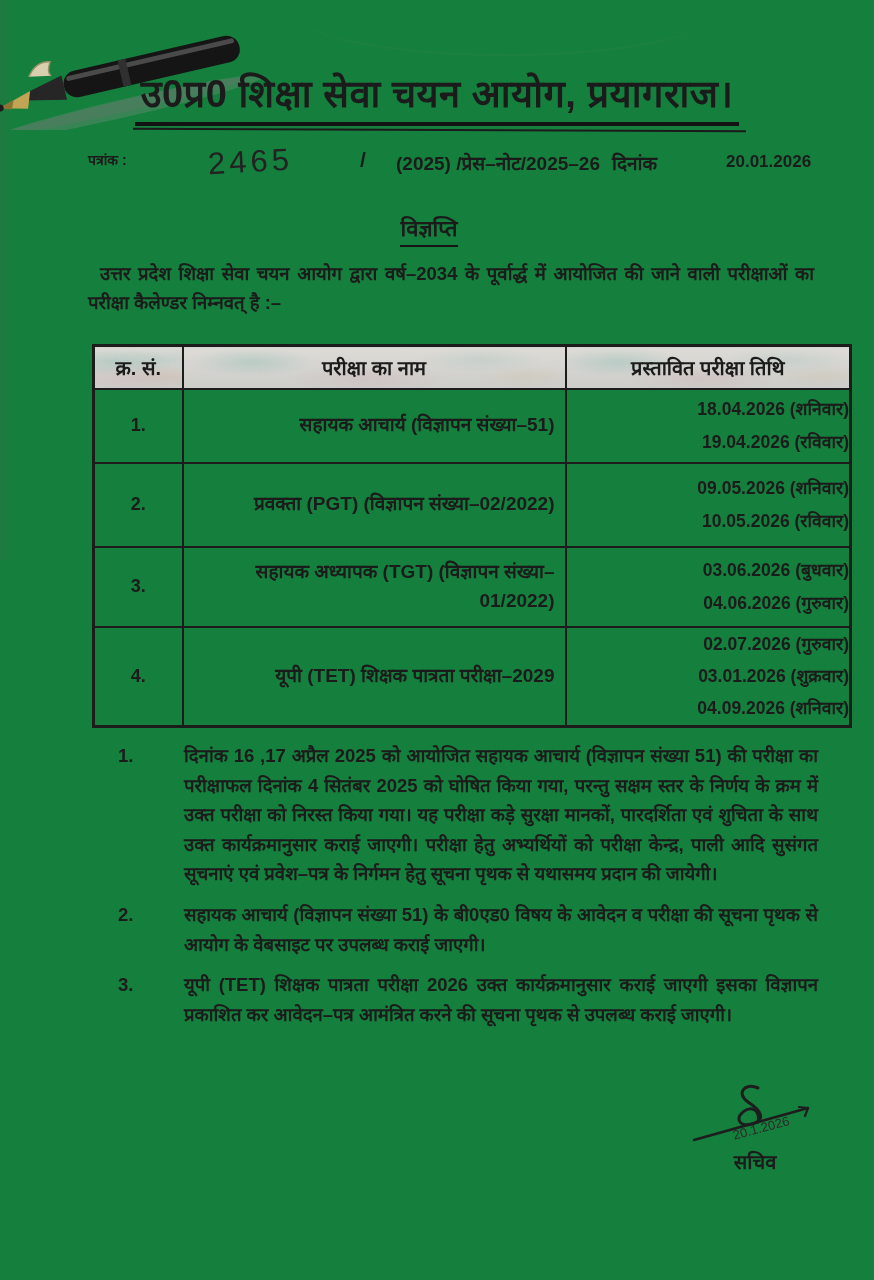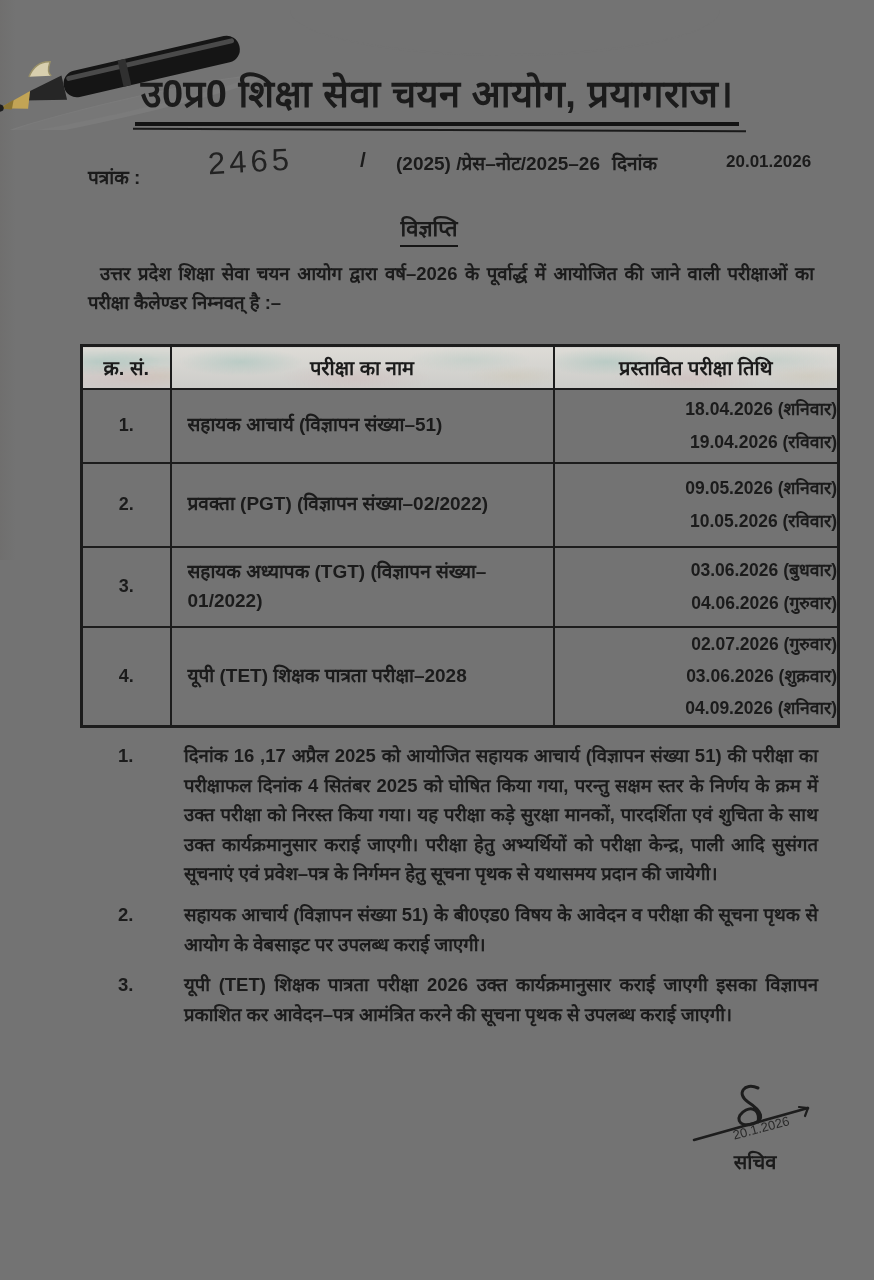--- a/index.html
+++ b/index.html
@@ -5,21 +5,21 @@
 <style>
   * { margin: 0; padding: 0; box-sizing: border-box; }
   html, body { background: #e9e9e9; }
   body { font-family: "Liberation Sans", "DejaVu Sans", sans-serif; color: #1b1b1b; }
 
   .page {
     position: relative;
     width: 874px;
     height: 1280px;
     margin: 0 auto;
-    background: #737373;
+    background: #15803d;
     overflow: hidden;
   }
   
   .page::before {
     content: "";
     position: absolute;
     left: 0; top: 0;
     width: 16px; height: 560px;
     background: linear-gradient(to right, rgba(90,85,80,0.14), rgba(90,85,80,0));
     pointer-events: none;
@@ -57,21 +57,21 @@
   .letterhead-title::after {
     content: "";
     position: absolute;
     left: -2px; right: -6px; bottom: -9px;
     height: 2px;
     background: #1a1a1a;
     transform: rotate(0.25deg);
   }
 
   .meta-line { position: absolute; top: 142px; left: 0; right: 0; height: 52px; }
-  .meta-line .ref-label    { position: absolute; left: 88px;  top: 8px;  font-size: 19px; font-weight: bold; margin-top: 14px; }
+  .meta-line .ref-label    { position: absolute; left: 88px;  top: 8px;  font-size: 14px; font-weight: bold; }
   .meta-line .ref-number   { position: absolute; left: 208px; top: 2px;  font-size: 31px; font-weight: 500;
                              letter-spacing: 4px; transform: rotate(-3deg); color: #222; }
   .meta-line .ref-slash    { position: absolute; left: 360px; top: 6px;  font-size: 21px; font-weight: bold; }
   .meta-line .ref-suffix   { position: absolute; left: 396px; top: 8px;  font-size: 19px; font-weight: bold; }
   .meta-line .date-label   { position: absolute; left: 612px; top: 8px;  font-size: 19px; font-weight: bold; }
   .meta-line .date-value   { position: absolute; left: 726px; top: 10px; font-size: 17px; font-weight: bold; text-align: right; }
 
   .notice-title-wrap { position: absolute; top: 212px; left: 0; right: 16px; text-align: center; }
   .notice-title {
     display: inline-block;
@@ -87,21 +87,21 @@
     width: 726px;
     font-size: 18.5px;
     font-weight: 600;
     line-height: 1.55;
     text-align: justify;
     text-indent: 12px;
   }
 
   table.calendar {
     position: absolute;
-    top: 344px; left: 80px;
+    top: 344px; left: 92px;
     width: 757px;
     border-collapse: collapse;
     table-layout: fixed;
   }
   table.calendar, table.calendar th, table.calendar td {
     border: 2.5px solid #1c1c1c;
   }
   table.calendar { border-width: 3px; }
   table.calendar th {
     height: 43px;
@@ -112,21 +112,21 @@
       radial-gradient(ellipse 90px 20px at 18% 35%, rgba(110,175,165,0.28), transparent 70%),
       radial-gradient(ellipse 110px 22px at 48% 75%, rgba(205,160,165,0.25), transparent 70%),
       radial-gradient(ellipse 90px 18px at 78% 30%, rgba(140,185,175,0.22), transparent 70%),
       radial-gradient(ellipse 70px 16px at 90% 70%, rgba(200,185,150,0.22), transparent 70%),
       linear-gradient(#dddbd6, #ccccc9);
   }
   col.c-sno  { width: 89px; }
   col.c-name { width: 383px; }
   col.c-date { width: 285px; }
   td.sno  { text-align: center; font-size: 18px; font-weight: bold; }
-  td.name { padding: 8px 10px 8px 16px; font-size: 19px; font-weight: 600; line-height: 1.5; }
+  td.name { padding: 8px 10px 8px 16px; font-size: 19px; font-weight: 600; line-height: 1.5; text-align: right; }
   td.date { text-align: right; font-size: 17.5px; font-weight: 600; }
   td.date .d-line { line-height: 1.85; white-space: nowrap; }
   tr.r1 td { height: 74px; }
   tr.r2 td { height: 84px; }
   tr.r3 td { height: 80px; }
   tr.r4 td { height: 88px; }
 
   .notes {
     position: absolute;
     top: 730px; left: 88px;
@@ -183,21 +183,21 @@
     <span class="ref-slash">/</span>
     <span class="ref-suffix">(2025) /प्रेस–नोट/2025–26</span>
     <span class="date-label">दिनांक</span>
     <span class="date-value">20.01.2026</span>
   </div>
 
   <div class="notice-title-wrap">
     <span class="notice-title">विज्ञप्ति</span>
   </div>
 
-  <p class="intro">उत्तर प्रदेश शिक्षा सेवा चयन आयोग द्वारा वर्ष–2026 के पूर्वार्द्ध में आयोजित की जाने वाली परीक्षाओं का परीक्षा कैलेण्डर निम्नवत् है :–</p>
+  <p class="intro">उत्तर प्रदेश शिक्षा सेवा चयन आयोग द्वारा वर्ष–2034 के पूर्वार्द्ध में आयोजित की जाने वाली परीक्षाओं का परीक्षा कैलेण्डर निम्नवत् है :–</p>
 
   <table class="calendar">
     <colgroup>
         <col class="c-sno">
         <col class="c-name">
         <col class="c-date">
       </colgroup>
     <thead>
       <tr>
         <th>क्र. सं.</th>
@@ -225,24 +225,24 @@
       <tr class="r3">
         <td class="sno">3.</td>
         <td class="name">सहायक अध्यापक (TGT) (विज्ञापन संख्या–01/2022)</td>
         <td class="date">
           <div class="d-line">03.06.2026 (बुधवार)</div>
           <div class="d-line">04.06.2026 (गुरुवार)</div>
         </td>
       </tr>
       <tr class="r4">
         <td class="sno">4.</td>
-        <td class="name">यूपी (TET) शिक्षक पात्रता परीक्षा–2028</td>
+        <td class="name">यूपी (TET) शिक्षक पात्रता परीक्षा–2029</td>
         <td class="date">
           <div class="d-line">02.07.2026 (गुरुवार)</div>
-          <div class="d-line">03.06.2026 (शुक्रवार)</div>
+          <div class="d-line">03.01.2026 (शुक्रवार)</div>
           <div class="d-line">04.09.2026 (शनिवार)</div>
         </td>
       </tr>
     </tbody>
   </table>
 
   <div class="notes">
 
     <div class="note-item">
       <span class="num">1.</span>

